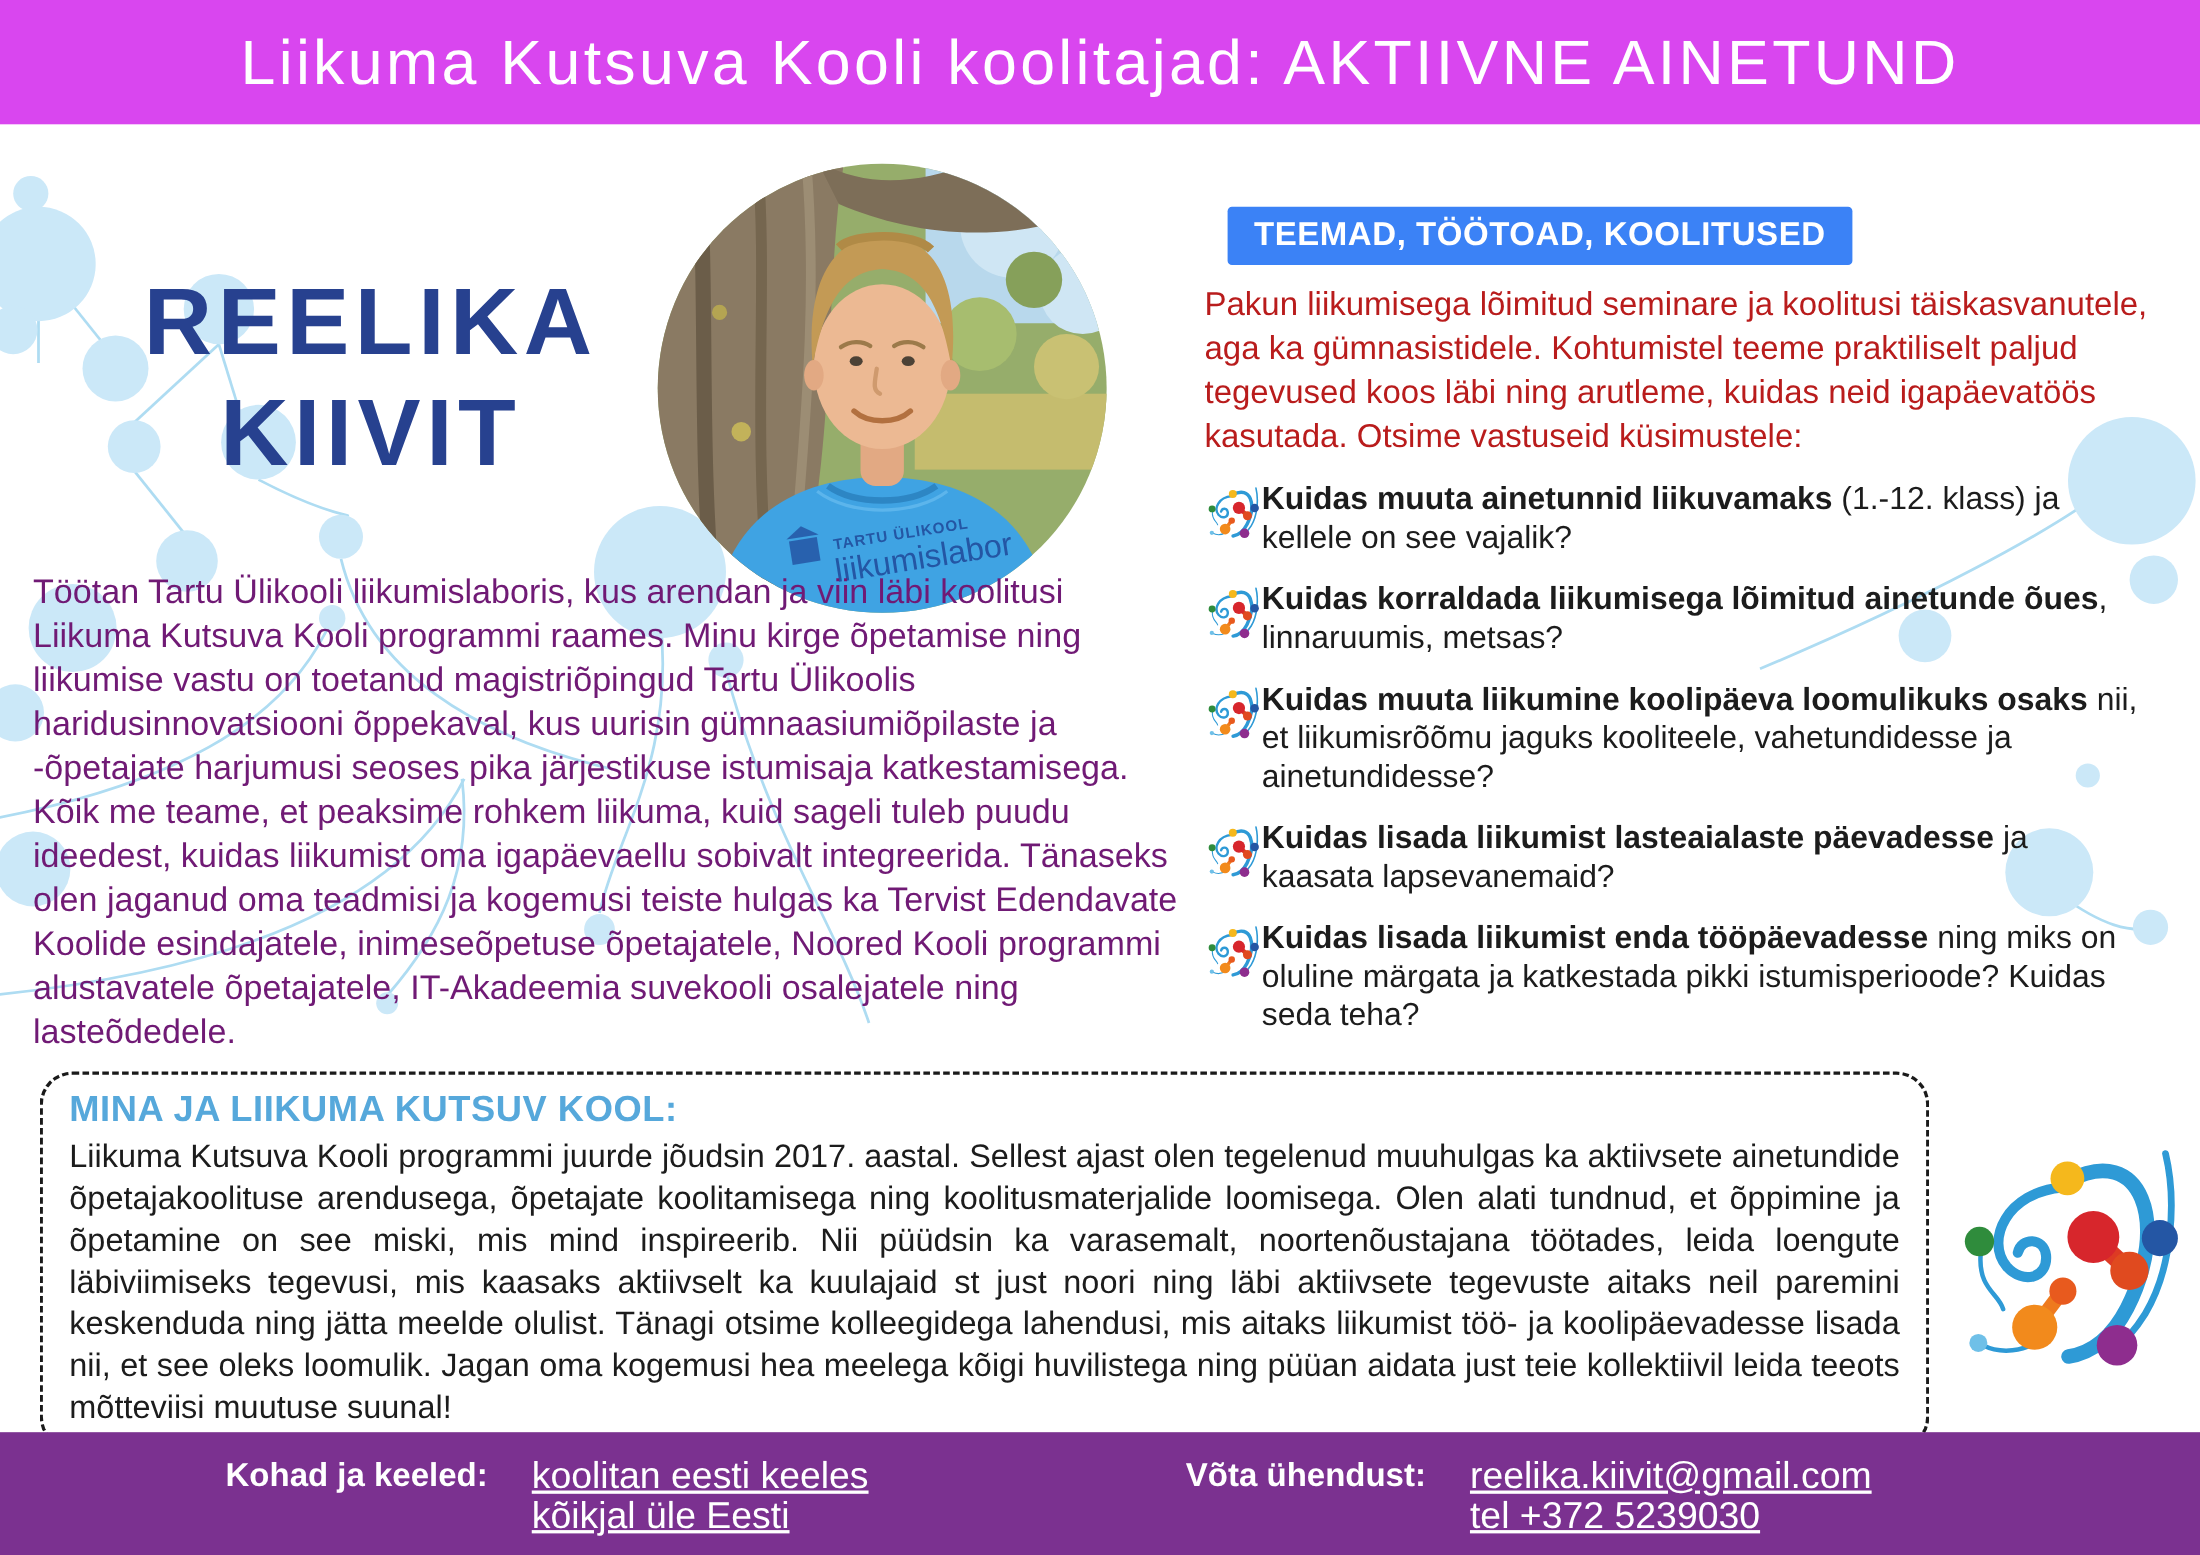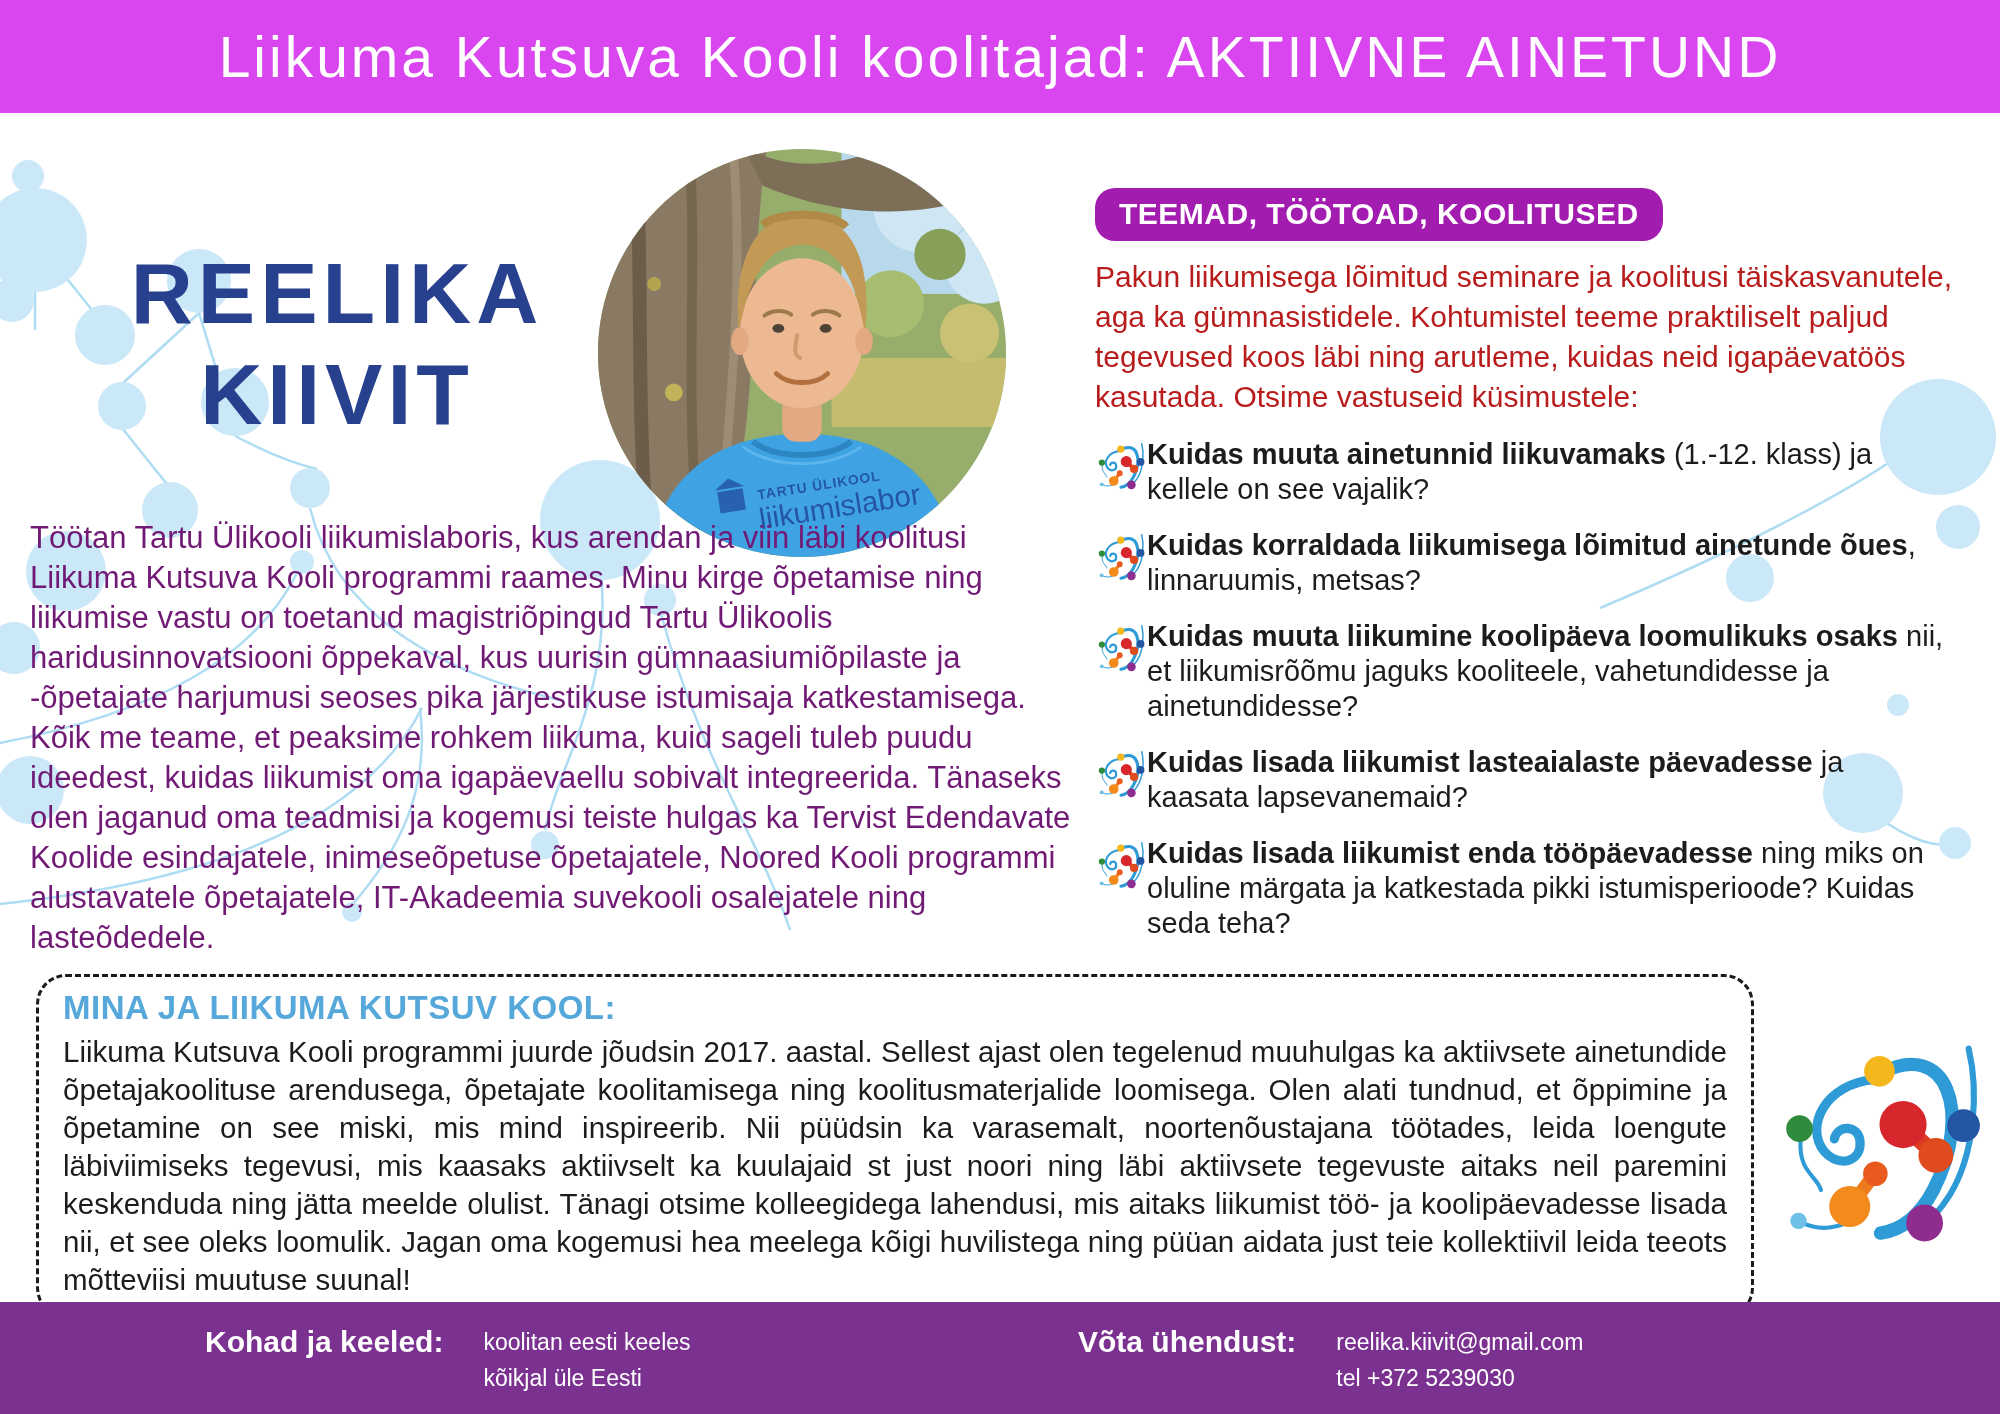--- a/index.html
+++ b/index.html
@@ -25,22 +25,22 @@
   
   .photo{position:absolute;left:595px;top:146px;width:414px;height:414px;z-index:2;}
   
   .bio{
     position:absolute;left:30px;top:487px;width:1048px;z-index:2;
     font-size:31px;line-height:40px;color:#701a75;
   }
   
   .right-col{position:absolute;left:1095px;top:188px;width:880px;z-index:2;}
   .badge{
-    display:inline-block;background:#a21caf;color:#ffffff;font-weight:700;
-    font-size:30px;letter-spacing:0.5px;padding:9px 24px 10px;border-radius:20px;
+    display:inline-block;background:#3b82f6;color:#ffffff;font-weight:700;
+    font-size:30px;letter-spacing:0.5px;padding:9px 24px 10px;border-radius:4px;margin-left:21px;
   }
   .topics-intro{
     margin:16px 0 1px 0;font-size:30px;line-height:40px;color:#b91c1c;width:880px;
   }
   .topic-list{margin-top:20px;}
   .topic-row{display:flex;margin-bottom:21px;}
   .bullet-icon{width:52px;height:58px;flex:none;margin-top:0px;}
   .topic-text{font-size:29px;line-height:35px;color:#1c1c1c;width:800px;}
   .topic-text b{font-weight:700;}
   
@@ -59,21 +59,21 @@
   .big-logo{position:absolute;left:1778px;top:1018px;width:205px;height:250px;z-index:2;}
   
   .footer{
     position:absolute;left:0;top:1302px;width:2000px;height:129px;background:#7B3190;z-index:3;
     color:#ffffff;
   }
   .footer .grp{position:absolute;top:22px;display:flex;gap:40px;}
   .footer .grp.left{left:205px;}
   .footer .grp.right{left:1078px;}
   .footer .lbl{font-weight:700;font-size:30px;line-height:36px;white-space:nowrap;}
-  .footer .val{font-size:23px;line-height:36px;white-space:nowrap;}
+  .footer .val{font-size:34px;line-height:36px;white-space:nowrap;text-decoration:underline;}
   .hidden-defs{position:absolute;width:0;height:0;overflow:hidden;}
 </style>
 </head>
 <body>
 
 <div class="page">
 
   <svg class="hidden-defs" aria-hidden="true">
     <defs>
       <symbol id="liiku-logo" viewBox="0 0 200 240">

